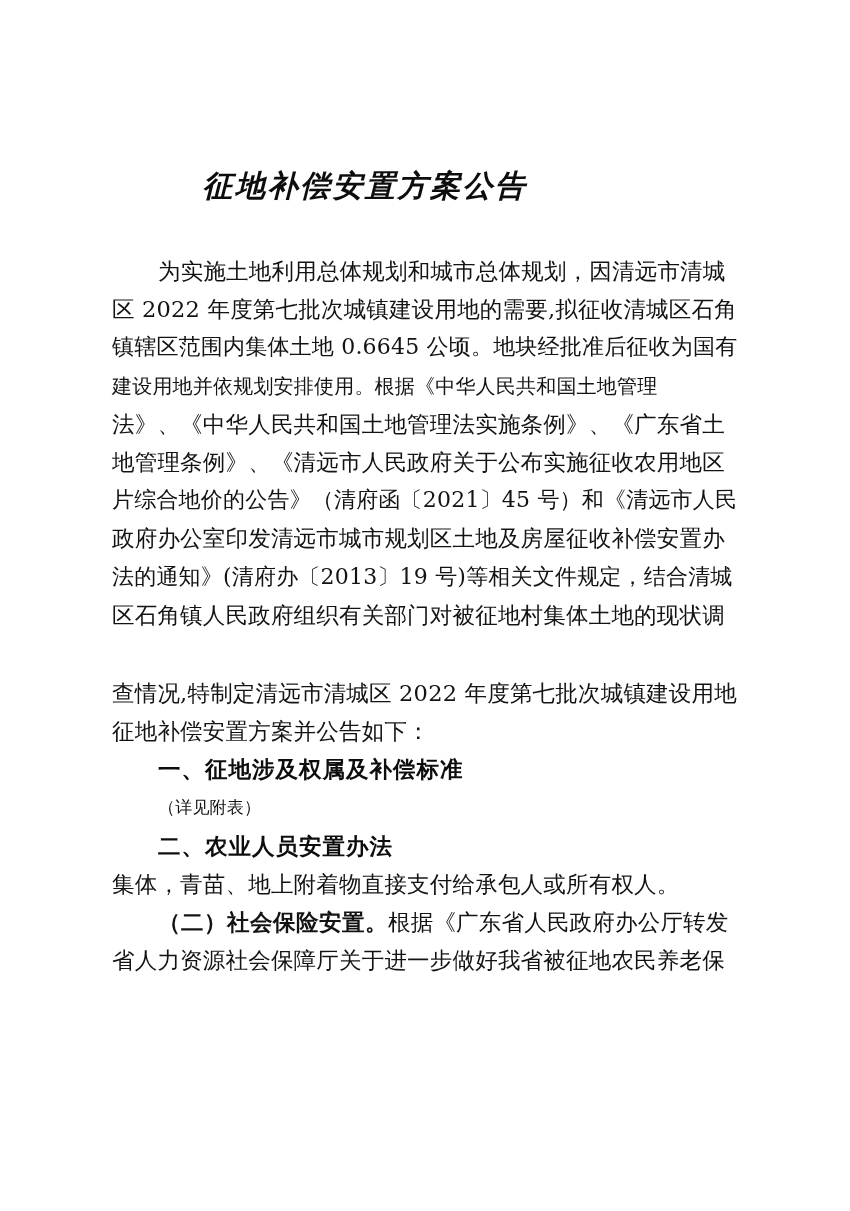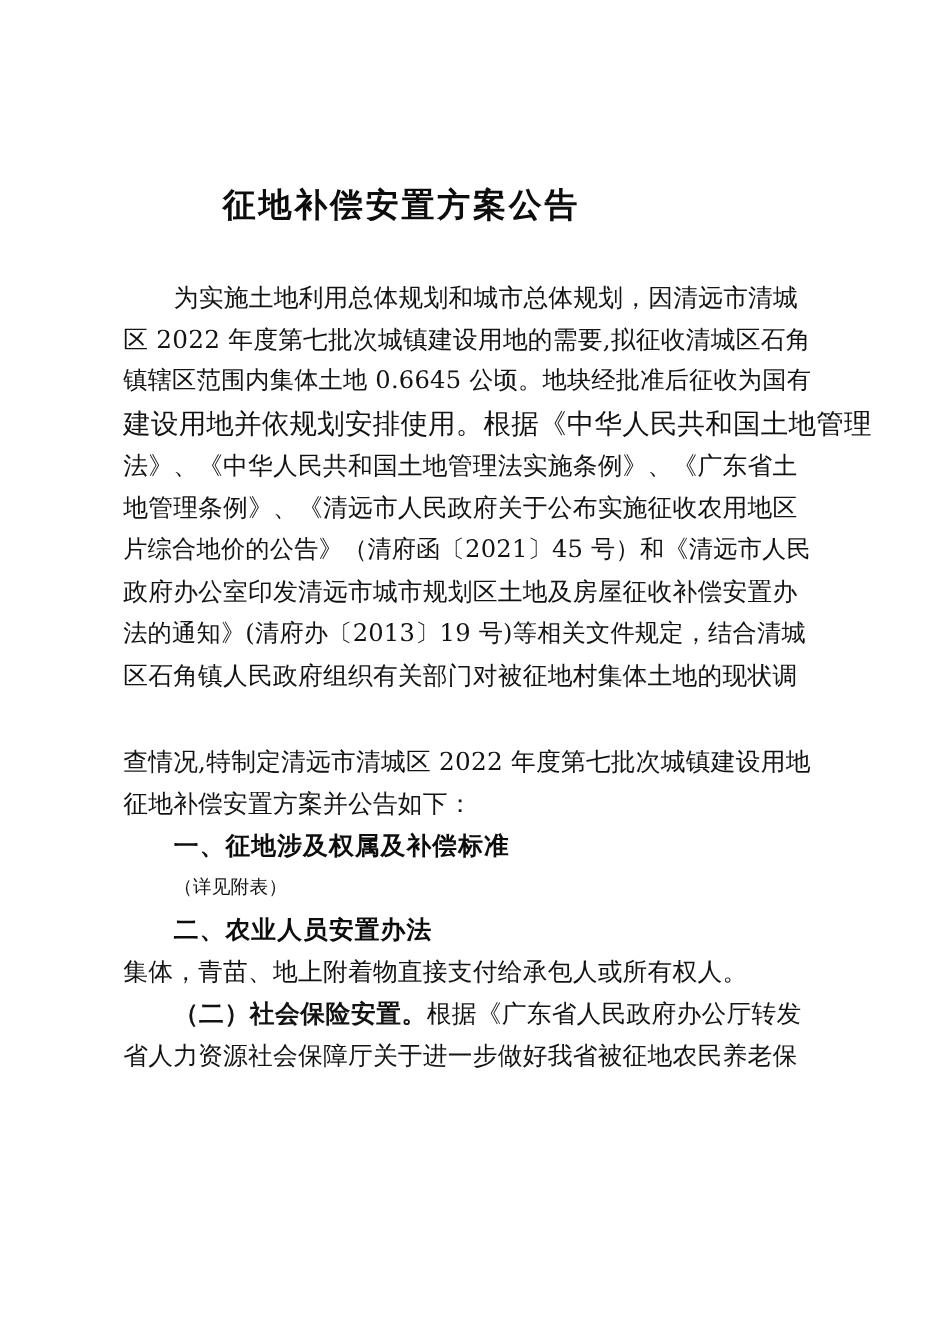--- a/index.html
+++ b/index.html
@@ -22,20 +22,21 @@
     left: 0;
     top: 166px;
     width: 730px;
     text-align: center;
     font-family: "DejaVu Sans", "Liberation Sans", sans-serif;
     font-weight: 700;
     font-size: 30px;
     letter-spacing: 2.5px;
     color: #0d0d0d;
     white-space: nowrap;
+    font-style: italic;
   }
   
   .body-block {
     position: absolute;
     left: 112px;
     top: 252px;
     width: 626px;
   }
   .line {
     height: 38.2px;
@@ -69,21 +70,21 @@
 
 <div class="page">
 
   <div class="doc-title">征地补偿安置方案公告</div>
 
   <div class="body-block">
 
     <div class="line indent" style="font-size: 22.5px;">为实施土地利用总体规划和城市总体规划，因清远市清城</div>
     <div class="line" style="font-size: 22.5px;">区 2022 年度第七批次城镇建设用地的需要,拟征收清城区石角</div>
     <div class="line" style="font-size: 22px;">镇辖区范围内集体土地 0.6645 公顷。地块经批准后征收为国有</div>
-    <div class="line" style="font-size: 25px;">建设用地并依规划安排使用。根据《中华人民共和国土地管理</div>
+    <div class="line" style="font-size: 20px;">建设用地并依规划安排使用。根据《中华人民共和国土地管理</div>
     <div class="line" style="font-size: 22.5px;">法》、《中华人民共和国土地管理法实施条例》、《广东省土</div>
     <div class="line" style="font-size: 22.5px;">地管理条例》、《清远市人民政府关于公布实施征收农用地区</div>
     <div class="line" style="font-size: 22px;">片综合地价的公告》（清府函〔2021〕45 号）和《清远市人民</div>
     <div class="line" style="font-size: 22.5px;">政府办公室印发清远市城市规划区土地及房屋征收补偿安置办</div>
     <div class="line" style="font-size: 22px;">法的通知》(清府办〔2013〕19 号)等相关文件规定，结合清城</div>
     <div class="line" style="font-size: 22.5px;">区石角镇人民政府组织有关部门对被征地村集体土地的现状调</div>
     <div class="line" style="font-size: 22.5px; margin-top: 40px;">查情况,特制定清远市清城区 2022 年度第七批次城镇建设用地</div>
     <div class="line" style="font-size: 22.5px;">征地补偿安置方案并公告如下：</div>
 
     <div class="line indent heading" style="font-size: 22.5px;">一、征地涉及权属及补偿标准</div>

